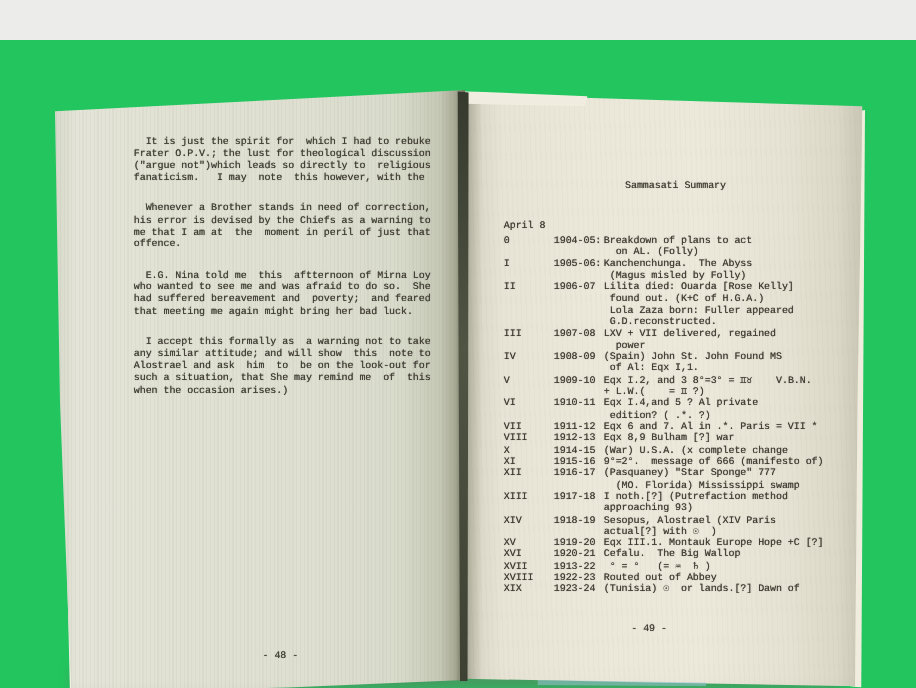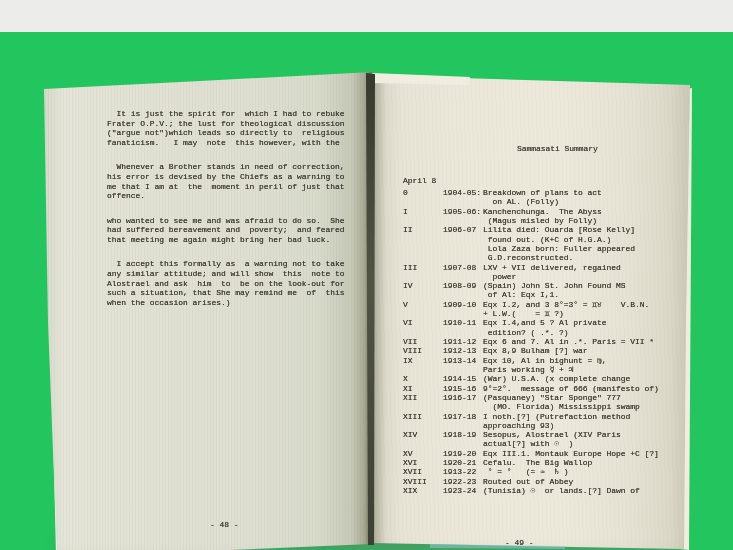--- a/index.html
+++ b/index.html
@@ -34,25 +34,25 @@
           background:linear-gradient(to bottom,#31352a,#505443 45%,#3a3e31);}
   .cyan-sliver{clip-path:polygon(430px 512px,565px 514px,565px 517px,430px 516px);
                background:rgba(150,195,210,.55);}
   
   .txt{position:absolute;z-index:10;font-size:8px;letter-spacing:-.05px;
        color:#403d34;text-shadow:0 0 .6px rgba(64,60,48,.85);}
   .tline{white-space:pre;}
   .left-text{left:107px;top:77px;width:250px;line-height:9.7px;}
   .para{margin:0 0 14.5px 0;}
   .left-pagenum{left:210px;top:488px;}
-  .rp-title{left:484px;top:112px;padding-left:33px;}
+  .rp-title{left:467px;top:112px;padding-left:33px;}
   .rp-date{left:403px;top:144px;}
   .rp-table{left:403px;top:156px;width:278px;line-height:9.32px;}
   .entry-row{display:grid;grid-template-columns:40px 40px 1fr;}
-  .right-pagenum{left:505px;top:506px;}
+  .right-pagenum{left:505px;top:467px;}
 </style>
 </head>
 <body>
 
 <div class="stage">
   <div class="book-shadow"></div>
 
   <div class="layer edge-left"></div>
   <div class="layer edge-right"></div>
 
@@ -77,20 +77,21 @@
         <div class="tline">("argue not")which leads so directly to  religious</div>
         <div class="tline">fanaticism.   I may  note  this however, with the</div>
       </div>
       <div class="para">
         <div class="tline">  Whenever a Brother stands in need of correction,</div>
         <div class="tline">his error is devised by the Chiefs as a warning to</div>
         <div class="tline">me that I am at  the  moment in peril of just that</div>
         <div class="tline">offence.</div>
       </div>
       <div class="para">
+        <div class="tline">  E.G. Nina told me  this  aftternoon of Mirna Loy</div>
         <div class="tline">who wanted to see me and was afraid to do so.  She</div>
         <div class="tline">had suffered bereavement and  poverty;  and feared</div>
         <div class="tline">that meeting me again might bring her bad luck.</div>
       </div>
       <div class="para">
         <div class="tline">  I accept this formally as  a warning not to take</div>
         <div class="tline">any similar attitude; and will show  this  note to</div>
         <div class="tline">Alostrael and ask  him  to  be on the look-out for</div>
         <div class="tline">such a situation, that She may remind me  of  this</div>
         <div class="tline">when the occasion arises.)</div>
@@ -167,28 +168,20 @@
         </div>
       </div>
       <div class="entry-row">
         <div class="tline">VIII</div>
         <div class="tline">1912-13</div>
         <div class="entry-desc">
           <div class="tline">Eqx 8,9 Bulham [?] war</div>
         </div>
       </div>
       <div class="entry-row">
-        <div class="tline">IX</div>
-        <div class="tline">1913-14</div>
-        <div class="entry-desc">
-          <div class="tline">Eqx 10, Al in bighunt = ♍,</div>
-          <div class="tline">Paris working ☿ + ♃</div>
-        </div>
-      </div>
-      <div class="entry-row">
         <div class="tline">X</div>
         <div class="tline">1914-15</div>
         <div class="entry-desc">
           <div class="tline">(War) U.S.A. (x complete change</div>
         </div>
       </div>
       <div class="entry-row">
         <div class="tline">XI</div>
         <div class="tline">1915-16</div>
         <div class="entry-desc">

